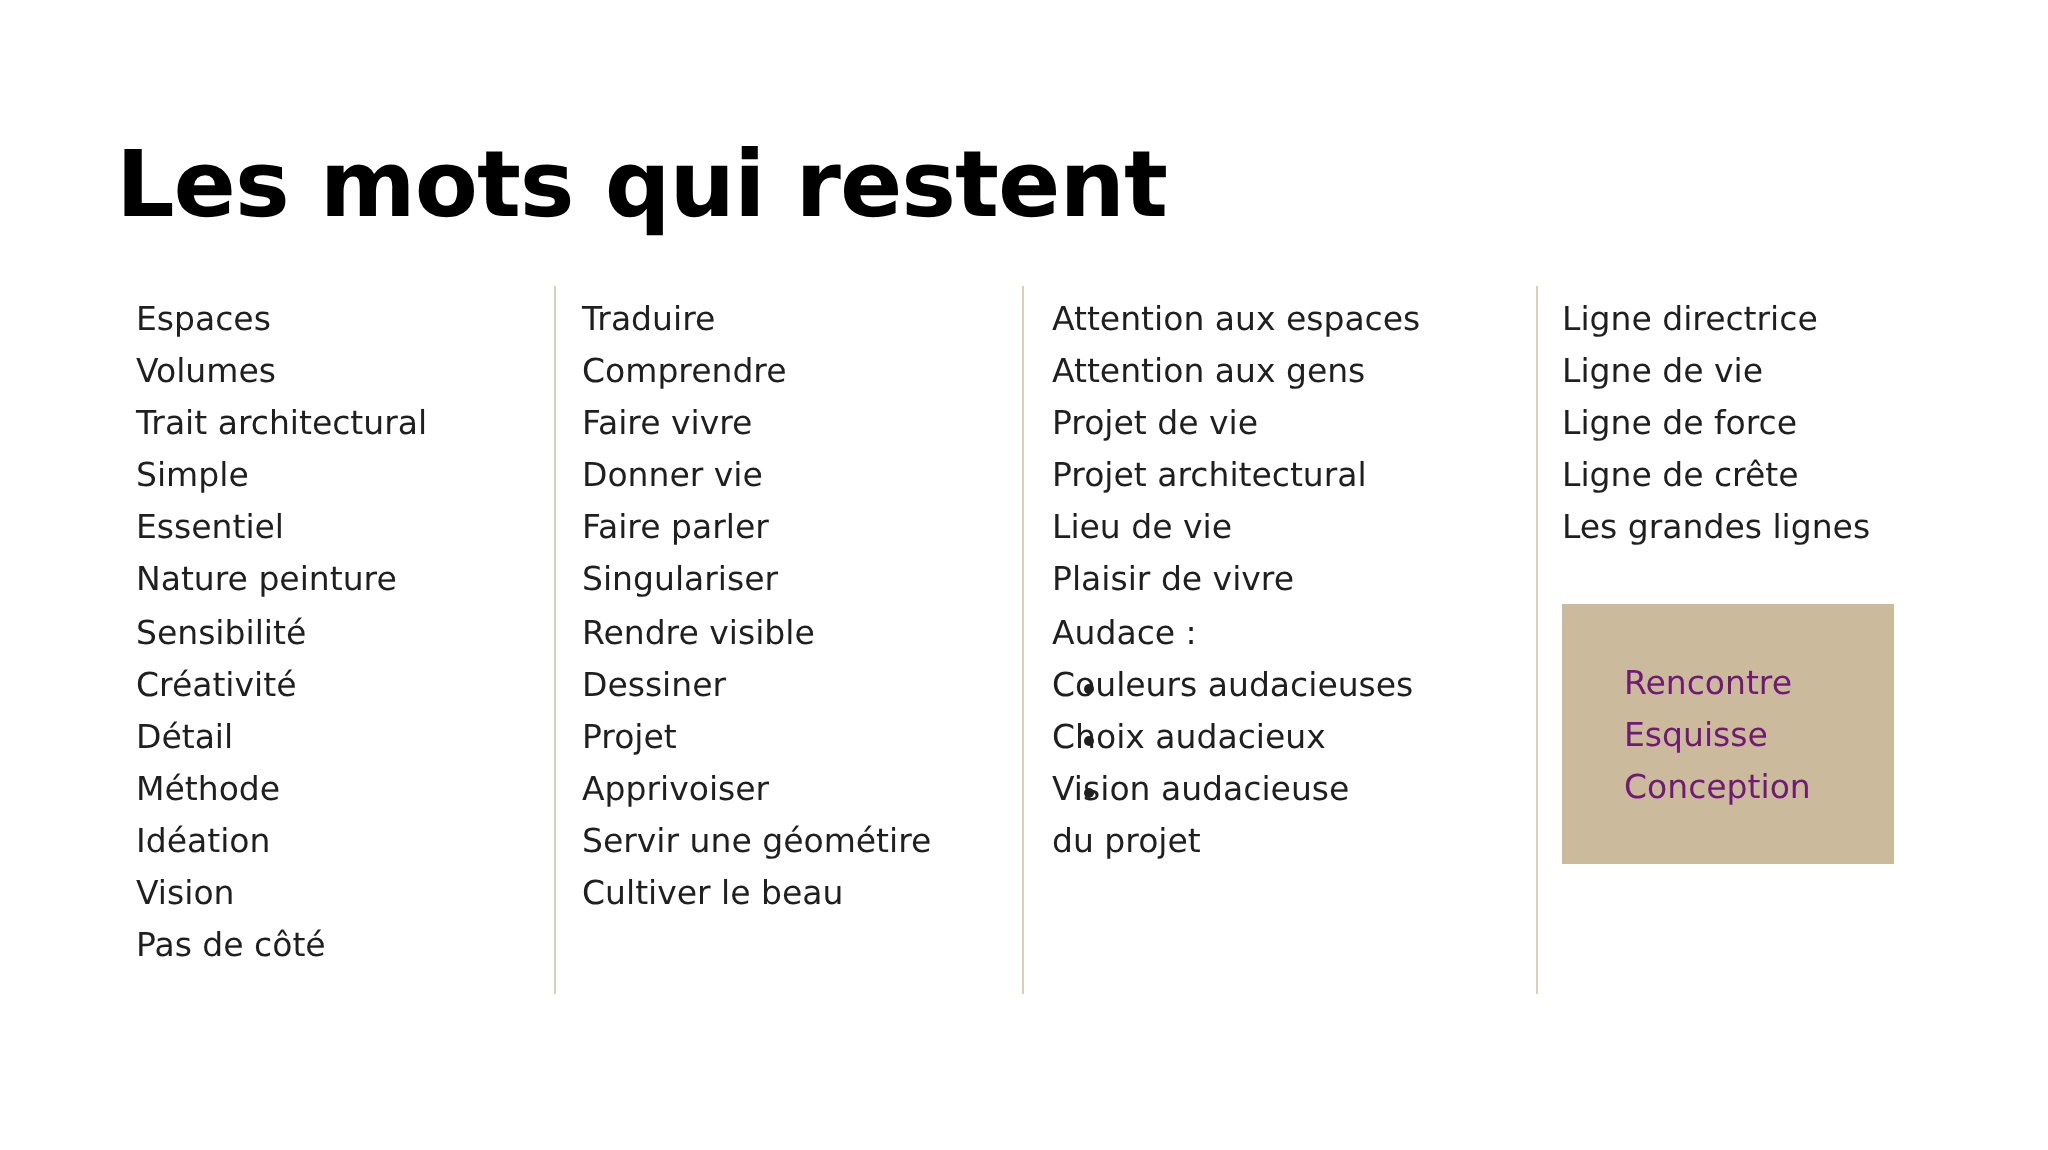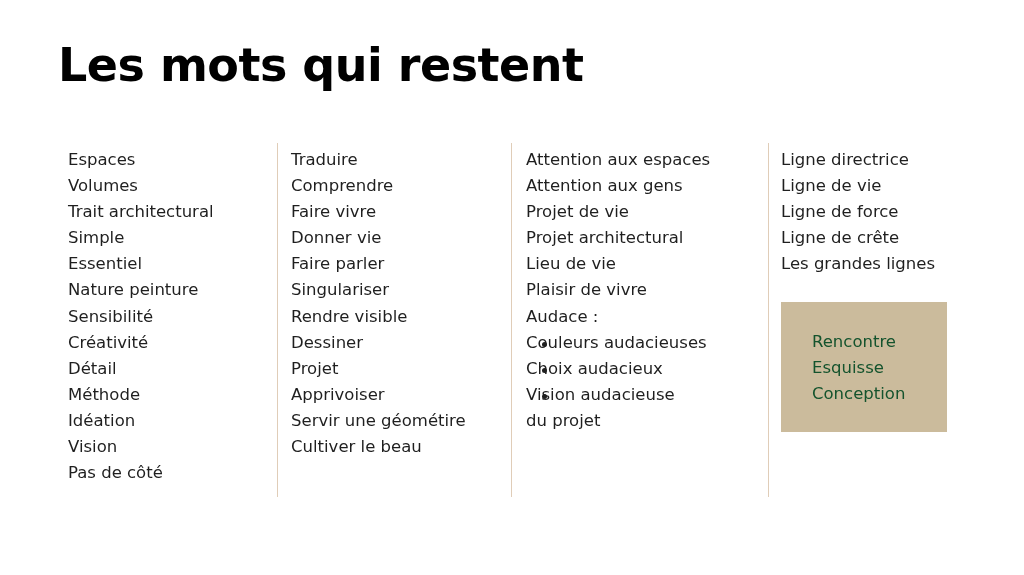--- a/index.html
+++ b/index.html
@@ -11,21 +11,21 @@
       width: 1024px;
       height: 575px;
       position: relative;
       overflow: hidden;
       font-family: "DejaVu Sans", sans-serif;
       color: #1e1e1e;
     }
     .title {
       position: absolute;
       left: 58px;
-      top: 38px;
+      top: 65px;
       margin: 0;
       font-family: "DejaVu Sans", sans-serif;
       font-weight: bold;
       font-size: 46px;
       letter-spacing: -0.5px;
       color: #000000;
       line-height: 1.2;
       white-space: nowrap;
     }
     .col {
@@ -85,21 +85,21 @@
       left: 781px;
       top: 302px;
       width: 166px;
       height: 130px;
       background: #cbbb9c;
       box-sizing: border-box;
       padding-top: 27px;
       padding-left: 31px;
       font-size: 16.5px;
       line-height: 26.1px;
-      color: #14532d;
+      color: #701a75;
       white-space: nowrap;
     }
     .box ul {
       list-style: none;
       margin: 0;
       padding: 0;
     }
   </style>
 </head>
 <body>

